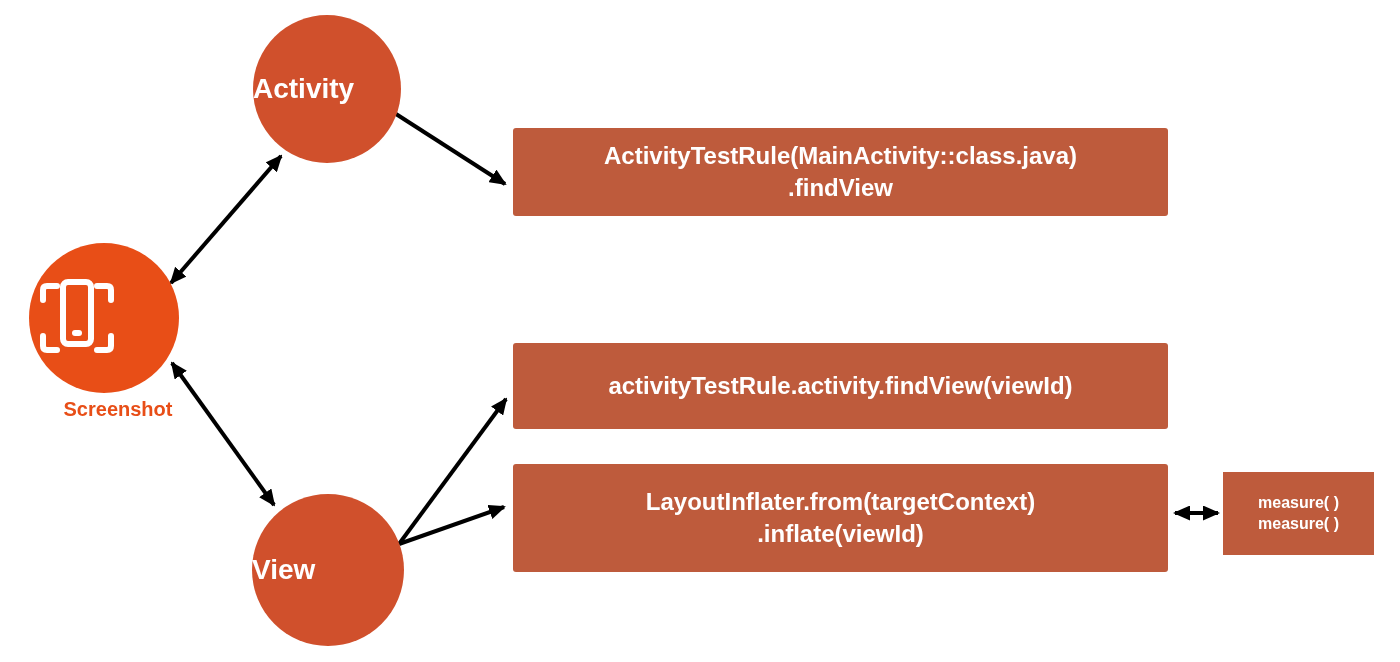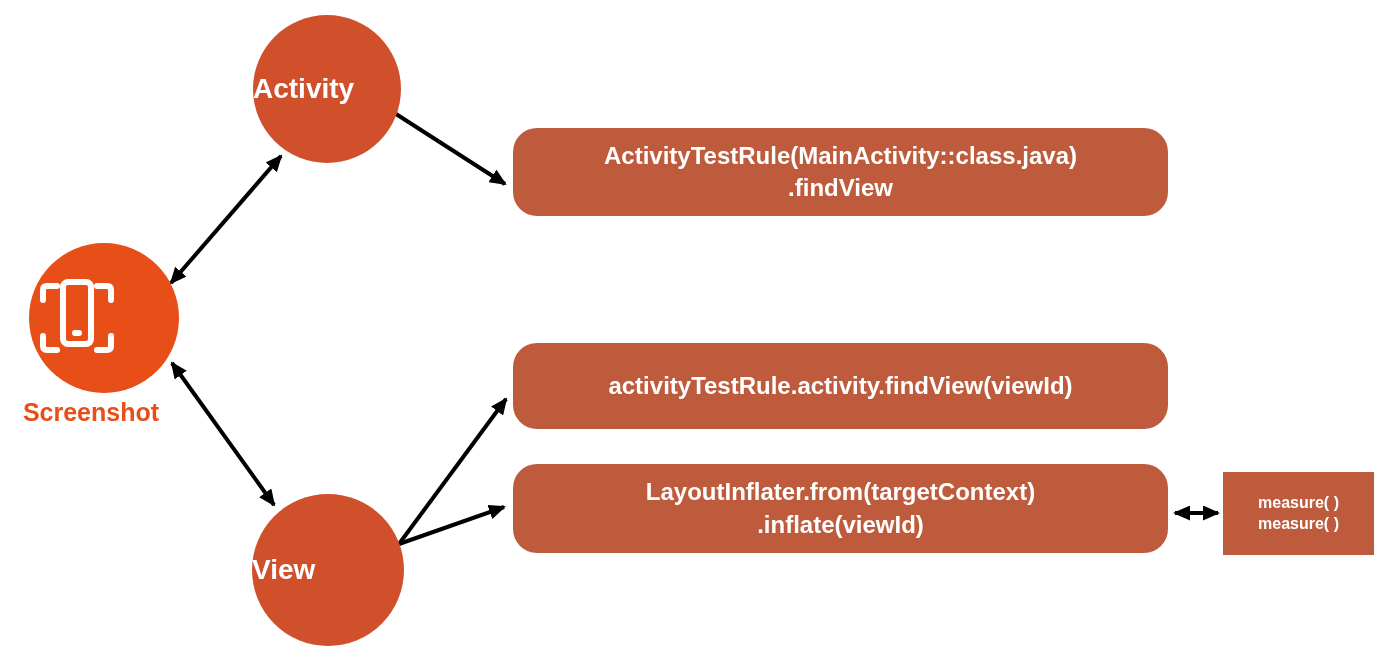--- a/index.html
+++ b/index.html
@@ -37,44 +37,44 @@
     font-weight: bold;
     text-align: center;
   }
   .node-plain { background: var(--node-circle, #d0502c); font-size: 28px; }
   .node-screenshot { background: var(--screenshot-circle, #e84e17); }
   .node-activity { left: 253px; top: 15px; width: 148px; height: 148px; }
   .node-screenshot { left: 29px; top: 243px; width: 150px; height: 150px; }
   .node-view { left: 252px; top: 494px; width: 152px; height: 152px; }
   .screenshot-label {
     position: absolute;
-    left: 1px; top: 398px;
+    left: 28px; top: 398px;
     width: 180px;
     text-align: center;
     color: var(--screenshot-label, #e84e17);
     font-weight: bold;
-    font-size: 25px;
+    font-size: 20px;
   }
   .codebox {
     position: absolute;
     background: var(--box, #be5b3c);
     color: #ffffff;
     font-weight: bold;
     font-size: 24px;
     line-height: 1.35;
     display: flex;
     flex-direction: column;
     align-items: center;
     justify-content: center;
     text-align: center;
-    border-radius: 24px;
+    border-radius: 3px;
   }
   .box-activity-test-rule { left: 513px; top: 128px; width: 655px; height: 88px; }
   .box-find-view          { left: 513px; top: 343px; width: 655px; height: 86px; }
-  .box-layout-inflater    { left: 513px; top: 464px; width: 655px; height: 89px; }
+  .box-layout-inflater    { left: 513px; top: 464px; width: 655px; height: 108px; }
   .box-measure-layout {
     left: 1223px; top: 472px; width: 151px; height: 83px;
     border-radius: 0;
     font-size: 16px;
     line-height: 1.3;
   }
   .phone-scan-icon { width: 96px; height: 96px; display: block; }
 </style>
 </head>
 <body>

